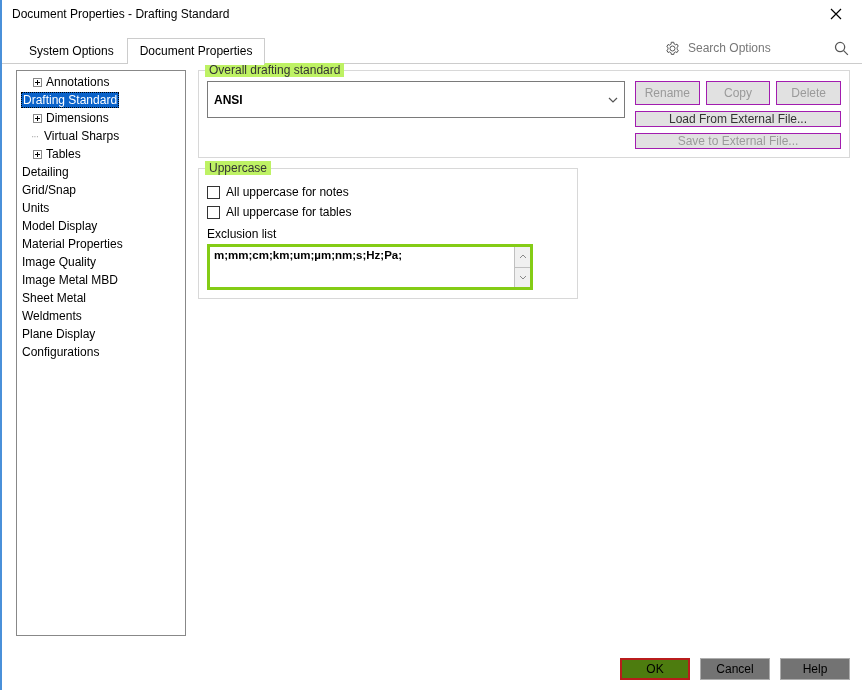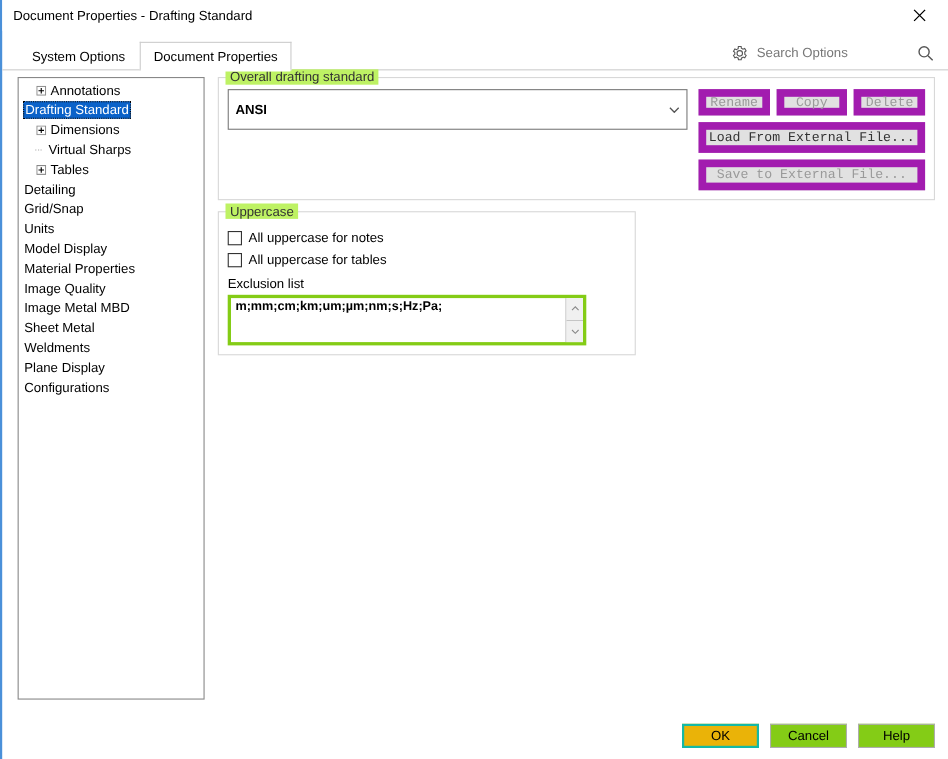--- a/index.html
+++ b/index.html
@@ -188,30 +188,29 @@
       flex-direction: column;
       gap: 6px;
       width: 206px;
     }
     .btnrow {
       display: flex;
       gap: 6px;
     }
     .btn {
       height: 24px;
-      border: 7px solid #a21caf;
+      border: 1px solid #a21caf;
       background: #e1e1e1;
       display: flex;
       align-items: center;
       justify-content: center;
       cursor: pointer;
       flex: 1;
       font-size: 12px;
       color: #333;
-      font-family: Liberation Mono, monospace;
     }
     .btn.disabled {
       color: #9a9a9a;
       cursor: default;
     }
     .btn.wide { width: 100%; }
     .checkbox-row {
       display: flex;
       align-items: center;
       gap: 6px;
@@ -257,30 +256,30 @@
       position: absolute;
       bottom: 10px;
       right: 12px;
       display: flex;
       gap: 10px;
     }
     .footbtn {
       width: 70px;
       height: 22px;
       border: 1px solid #adadad;
-      background: #84cc16;
+      background: #737373;
       display: flex;
       align-items: center;
       justify-content: center;
       cursor: pointer;
       font-size: 12px;
     }
     .footbtn.primary {
-      border: 2px solid #14b8a6;
-      background: #eab308;
+      border: 2px solid #b91c1c;
+      background: #4d7c0f;
     }
     .uppercase-group {
       width: 380px;
     }
   </style>
 </head>
 <body>
 
 <div class="titlebar">
   <div class="title">Document Properties - Drafting Standard</div>

